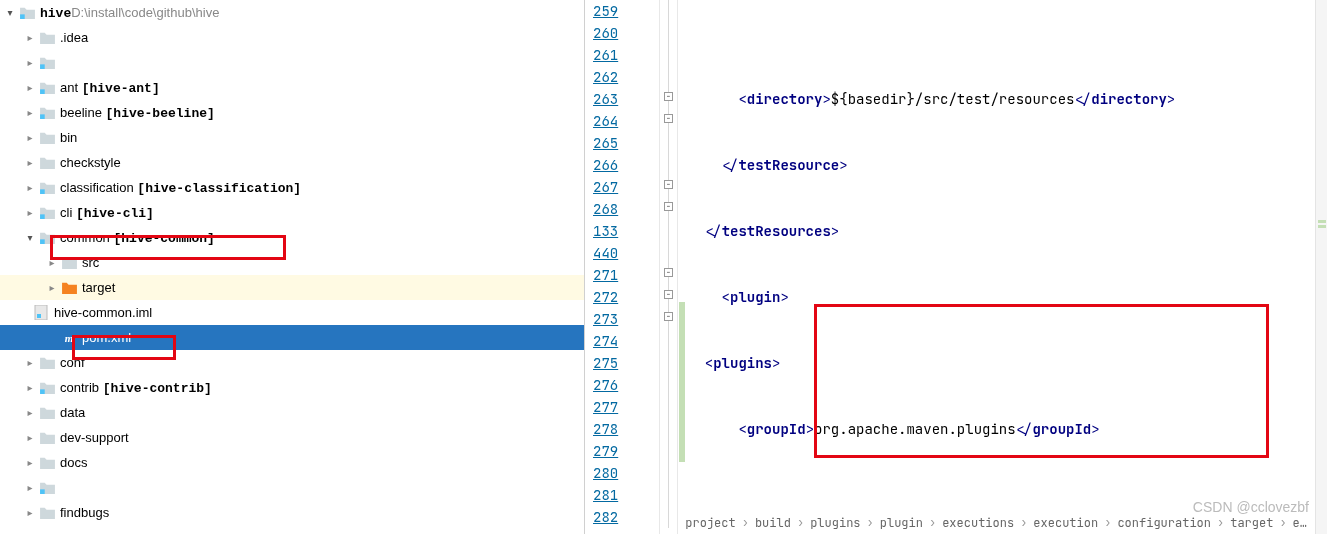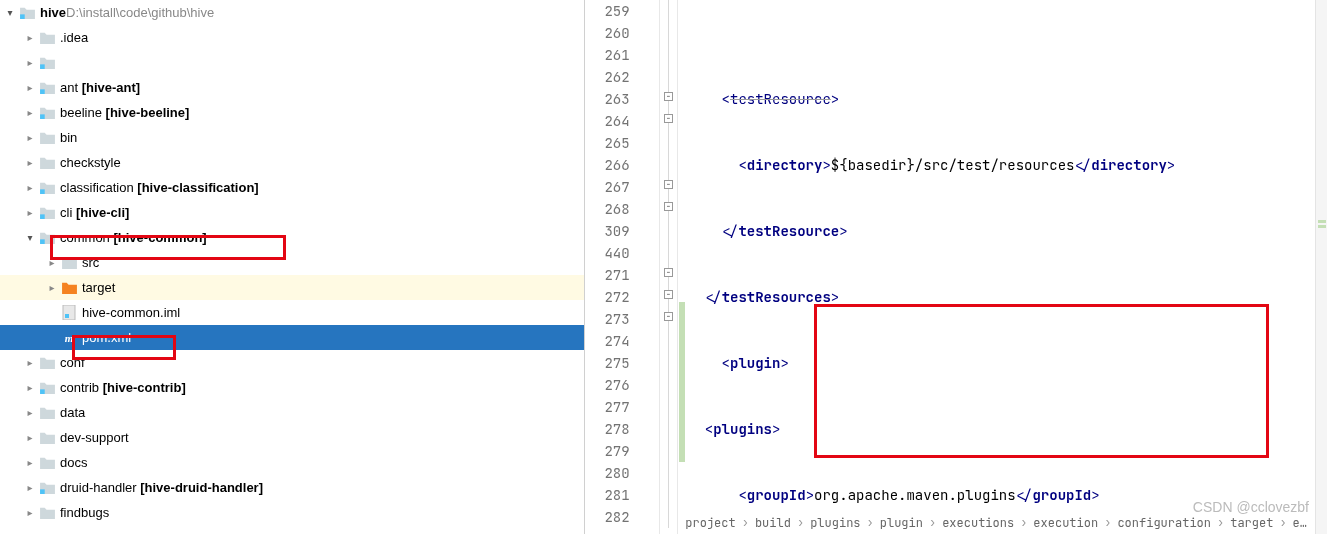--- a/index.html
+++ b/index.html
@@ -62,46 +62,47 @@
       font-style: italic;
       font-weight: bold;
       font-family: Georgia, serif;
       width: 15px; height: 15px;
       display: inline-flex;
       align-items:center; justify-content:center;
       font-size: 11px;
       border-radius: 1px;
     }
     .tree-text { }
-    .tree-text .bold { font-weight: bold; }
+    .tree-text .bold { font-weight: bold; font-family: Liberation Mono, monospace; }
     .tree-text .path { color: #888; margin-left: 0; }
     .redbox {
       border: 3px solid #e30613;
       position: absolute;
       pointer-events: none;
       z-index: 10;
     }
 
     .editor-panel {
       flex: 1;
       display: flex;
       background: #fff;
       position: relative;
       font-family: "JetBrains Mono","Consolas",monospace;
       font-size: 14px;
     }
     .gutter {
       background: #fff;
-      color: #737373;
-      text-align: center;
+      color: #0369a1;
+      text-align: left;
       padding: 0 18px 0 8px;
       border-right: 1px solid #e8e8e8;
       user-select: none;
       line-height: 22px;
       width: 75px;
+      text-decoration: underline;
     }
     .fold-strip {
       width: 18px;
       border-right: 1px solid #e8e8e8;
       position: relative;
     }
     .fold-line { position:absolute; left: 8px; width:1px; background:#d8d8d8; }
     .fold-box { position:absolute; width:9px; height:9px; border:1px solid #999; background:#fff; left:4px; font-size:9px; line-height:7px; text-align:center; color:#555; }
     .change-strip {
       width: 10px;
@@ -263,21 +264,21 @@
   <div class="tree-item target-row" style="padding-left:44px">
     <span class="chevron">▸</span>
     <span class="icon folder-icon target-folder">
         <svg viewBox="0 0 16 14">
           <path class="f-fill" d="M0 2h5l2 2h9v10H0z"></path>
         </svg>
       </span>
     <span class="tree-text">target</span>
   </div>
 
-  <div class="tree-item" style="padding-left:60px">
+  <div class="tree-item" style="padding-left:32px">
     <span class="icon file-icon">
         <svg viewBox="0 0 14 15">
           <rect x="1" y="0" width="12" height="15" fill="#e8e8e8" stroke="#bbb"></rect>
           <rect x="3" y="9" width="4" height="4" fill="#4fc3f7"></rect>
         </svg>
       </span>
     <span class="tree-text">hive-common.iml</span>
   </div>
 
   <div class="tree-item selected" style="padding-left:60px">
@@ -339,21 +340,20 @@
   </div>
 
   <div class="tree-item" style="padding-left:22px">
     <span class="chevron">▸</span>
     <span class="icon folder-icon module-folder">
         <svg viewBox="0 0 16 14">
           <path class="f-fill" d="M0 2h5l2 2h9v10H0z"></path>
           <rect class="f-corner" x="0" y="9" width="5" height="5"></rect>
         </svg>
       </span>
-    <span class="tree-text"><span>druid-handler</span> <span class="bold">[hive-druid-handler]</span></span>
   </div>
 
   <div class="tree-item" style="padding-left:22px">
     <span class="chevron">▸</span>
     <span class="icon folder-icon plain-folder">
         <svg viewBox="0 0 16 14">
           <path class="f-fill" d="M0 2h5l2 2h9v10H0z"></path>
         </svg>
       </span>
     <span class="tree-text">findbugs</span>
@@ -365,21 +365,21 @@
     <div>259</div>
       <div>260</div>
       <div>261</div>
       <div>262</div>
       <div>263</div>
       <div>264</div>
       <div>265</div>
       <div>266</div>
       <div>267</div>
       <div>268</div>
-      <div>309</div>
+      <div>133</div>
       <div>440</div>
       <div>271</div>
       <div>272</div>
       <div>273</div>
       <div>274</div>
       <div>275</div>
       <div>276</div>
       <div>277</div>
       <div>278</div>
       <div>279</div>
@@ -397,21 +397,20 @@
     <div class="fold-box" style="top:290px;">−</div>
     <div class="fold-box" style="top:312px;">−</div>
   </div>
   <div class="change-strip">
     <div class="change-bar" style="top:302px; height:160px;"></div>
   </div>
 
   <div class="code-area">
     <div class="redbox" style="left:126px; top:304px; width:455px; height:154px;"></div>
 
-    <div class="code-line"><span class="tag-n">    &lt;<s style="text-decoration:line-through; text-decoration-color:#999;">testResource</s>&gt;</span></div>
     <div class="code-line">      <span class="tag-n">&lt;</span><span class="tag-b">directory</span><span class="tag-n">&gt;</span><span class="txt">${basedir}/src/test/resources</span><span class="tag-n">&lt;/</span><span class="tag-b">directory</span><span class="tag-n">&gt;</span></div>
     <div class="code-line">    <span class="tag-n">&lt;/</span><span class="tag-b">testResource</span><span class="tag-n">&gt;</span></div>
     <div class="code-line">  <span class="tag-n">&lt;/</span><span class="tag-b">testResources</span><span class="tag-n">&gt;</span></div>
     <div class="code-line">    <span class="tag-n">&lt;</span><span class="tag-b">plugin</span><span class="tag-n">&gt;</span></div>
     <div class="code-line">  <span class="tag-n">&lt;</span><span class="tag-b">plugins</span><span class="tag-n">&gt;</span></div>
     <div class="code-line">      <span class="tag-n">&lt;</span><span class="tag-b">groupId</span><span class="tag-n">&gt;</span><span class="txt">org.apache.maven.plugins</span><span class="tag-n">&lt;/</span><span class="tag-b">groupId</span><span class="tag-n">&gt;</span></div>
     
     
     
     

